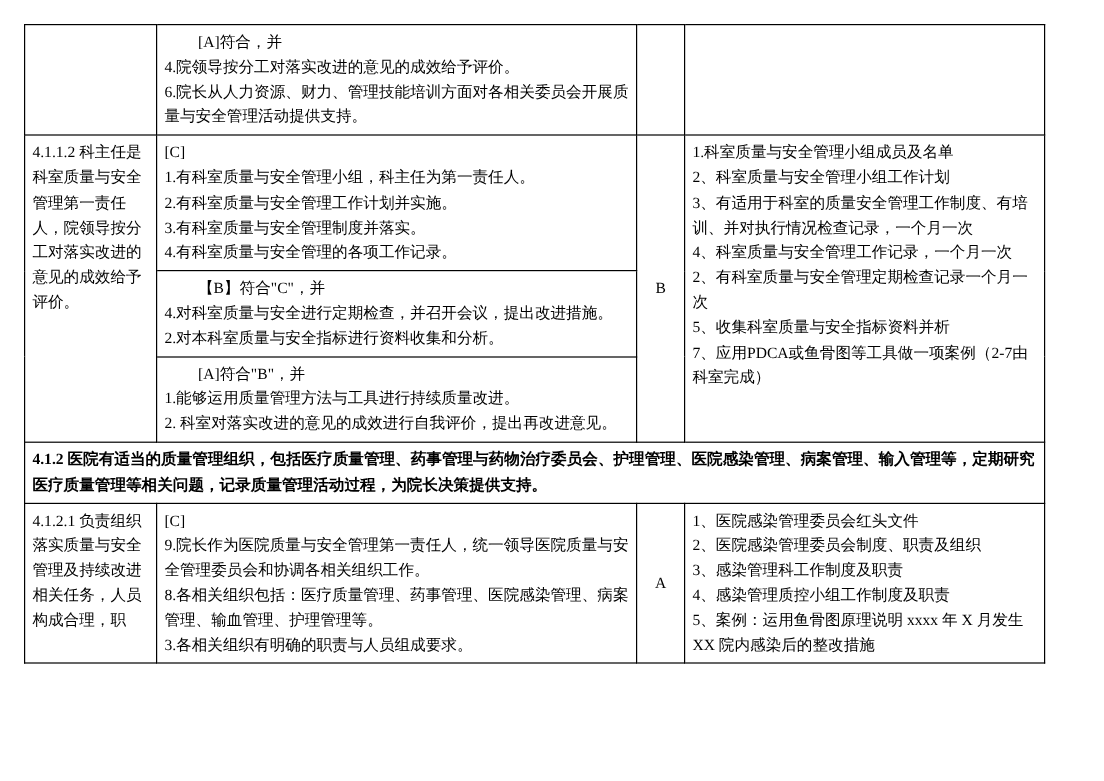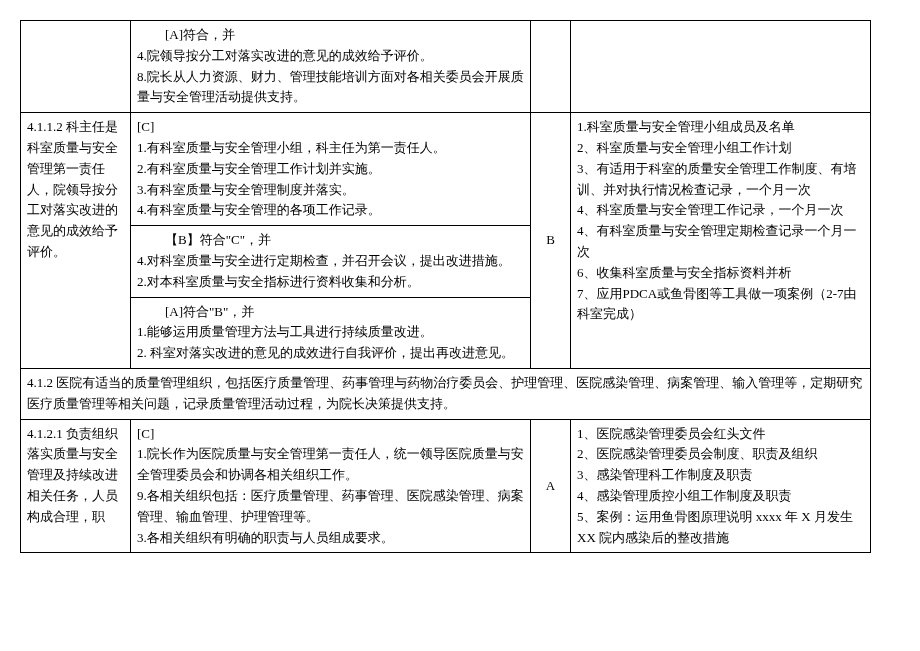--- a/index.html
+++ b/index.html
@@ -21,64 +21,64 @@
     vertical-align: top;
     line-height: 1.6;
     word-wrap: break-word;
   }
   .col1 { width: 110px; }
   .col2 { width: 400px; }
   .col3 { width: 40px; text-align: center; vertical-align: middle; }
   .col4 { width: 300px; }
   .center { text-align: center; vertical-align: middle; }
   .section-header {
-    font-weight: normal;
+    font-weight: bold;
   }
   .indent { padding-left: 28px; }
 </style>
 </head>
 <body>
 
 <table>
   <colgroup>
     <col class="col1">
     <col class="col2">
     <col class="col3">
     <col class="col4">
   </colgroup>
 
   <tbody>
       <tr>
     <td></td>
     <td>
       <div class="indent">[A]符合，并</div>
       <div>4.院领导按分工对落实改进的意见的成效给予评价。</div>
-      <div>8.院长从人力资源、财力、管理技能培训方面对各相关委员会开展质量与安全管理活动提供支持。</div>
+      <div>6.院长从人力资源、财力、管理技能培训方面对各相关委员会开展质量与安全管理活动提供支持。</div>
     </td>
     <td class="center"></td>
     <td></td>
   </tr>
 
   <tr>
     <td rowspan="3">4.1.1.2 科主任是科室质量与安全管理第一责任人，院领导按分工对落实改进的意见的成效给予评价。</td>
     <td>
       <div>[C]</div>
       <div>1.有科室质量与安全管理小组，科主任为第一责任人。</div>
       <div>2.有科室质量与安全管理工作计划并实施。</div>
       <div>3.有科室质量与安全管理制度并落实。</div>
       <div>4.有科室质量与安全管理的各项工作记录。</div>
     </td>
     <td rowspan="3" class="center">B</td>
     <td rowspan="3">
       <div>1.科室质量与安全管理小组成员及名单</div>
       <div>2、科室质量与安全管理小组工作计划</div>
       <div>3、有适用于科室的质量安全管理工作制度、有培训、并对执行情况检查记录，一个月一次</div>
       <div>4、科室质量与安全管理工作记录，一个月一次</div>
-      <div>4、有科室质量与安全管理定期检查记录一个月一次</div>
-      <div>6、收集科室质量与安全指标资料并析</div>
+      <div>2、有科室质量与安全管理定期检查记录一个月一次</div>
+      <div>5、收集科室质量与安全指标资料并析</div>
       <div>7、应用PDCA或鱼骨图等工具做一项案例（2-7由科室完成）</div>
     </td>
   </tr>
   <tr>
     <td>
       <div class="indent">【B】符合"C"，并</div>
       <div>4.对科室质量与安全进行定期检查，并召开会议，提出改进措施。</div>
       <div>2.对本科室质量与安全指标进行资料收集和分析。</div>
     </td>
   </tr>
@@ -91,22 +91,22 @@
   </tr>
 
   <tr>
     <td colspan="4" class="section-header">4.1.2 医院有适当的质量管理组织，包括医疗质量管理、药事管理与药物治疗委员会、护理管理、医院感染管理、病案管理、输入管理等，定期研究医疗质量管理等相关问题，记录质量管理活动过程，为院长决策提供支持。</td>
   </tr>
 
   <tr>
     <td>4.1.2.1 负责组织落实质量与安全管理及持续改进相关任务，人员构成合理，职</td>
     <td>
       <div>[C]</div>
-      <div>1.院长作为医院质量与安全管理第一责任人，统一领导医院质量与安全管理委员会和协调各相关组织工作。</div>
-      <div>9.各相关组织包括：医疗质量管理、药事管理、医院感染管理、病案管理、输血管理、护理管理等。</div>
+      <div>9.院长作为医院质量与安全管理第一责任人，统一领导医院质量与安全管理委员会和协调各相关组织工作。</div>
+      <div>8.各相关组织包括：医疗质量管理、药事管理、医院感染管理、病案管理、输血管理、护理管理等。</div>
       <div>3.各相关组织有明确的职责与人员组成要求。</div>
     </td>
     <td class="center">A</td>
     <td>
       <div>1、医院感染管理委员会红头文件</div>
       <div>2、医院感染管理委员会制度、职责及组织</div>
       <div>3、感染管理科工作制度及职责</div>
       <div>4、感染管理质控小组工作制度及职责</div>
       <div>5、案例：运用鱼骨图原理说明 xxxx 年 X 月发生 XX 院内感染后的整改措施</div>
     </td>

